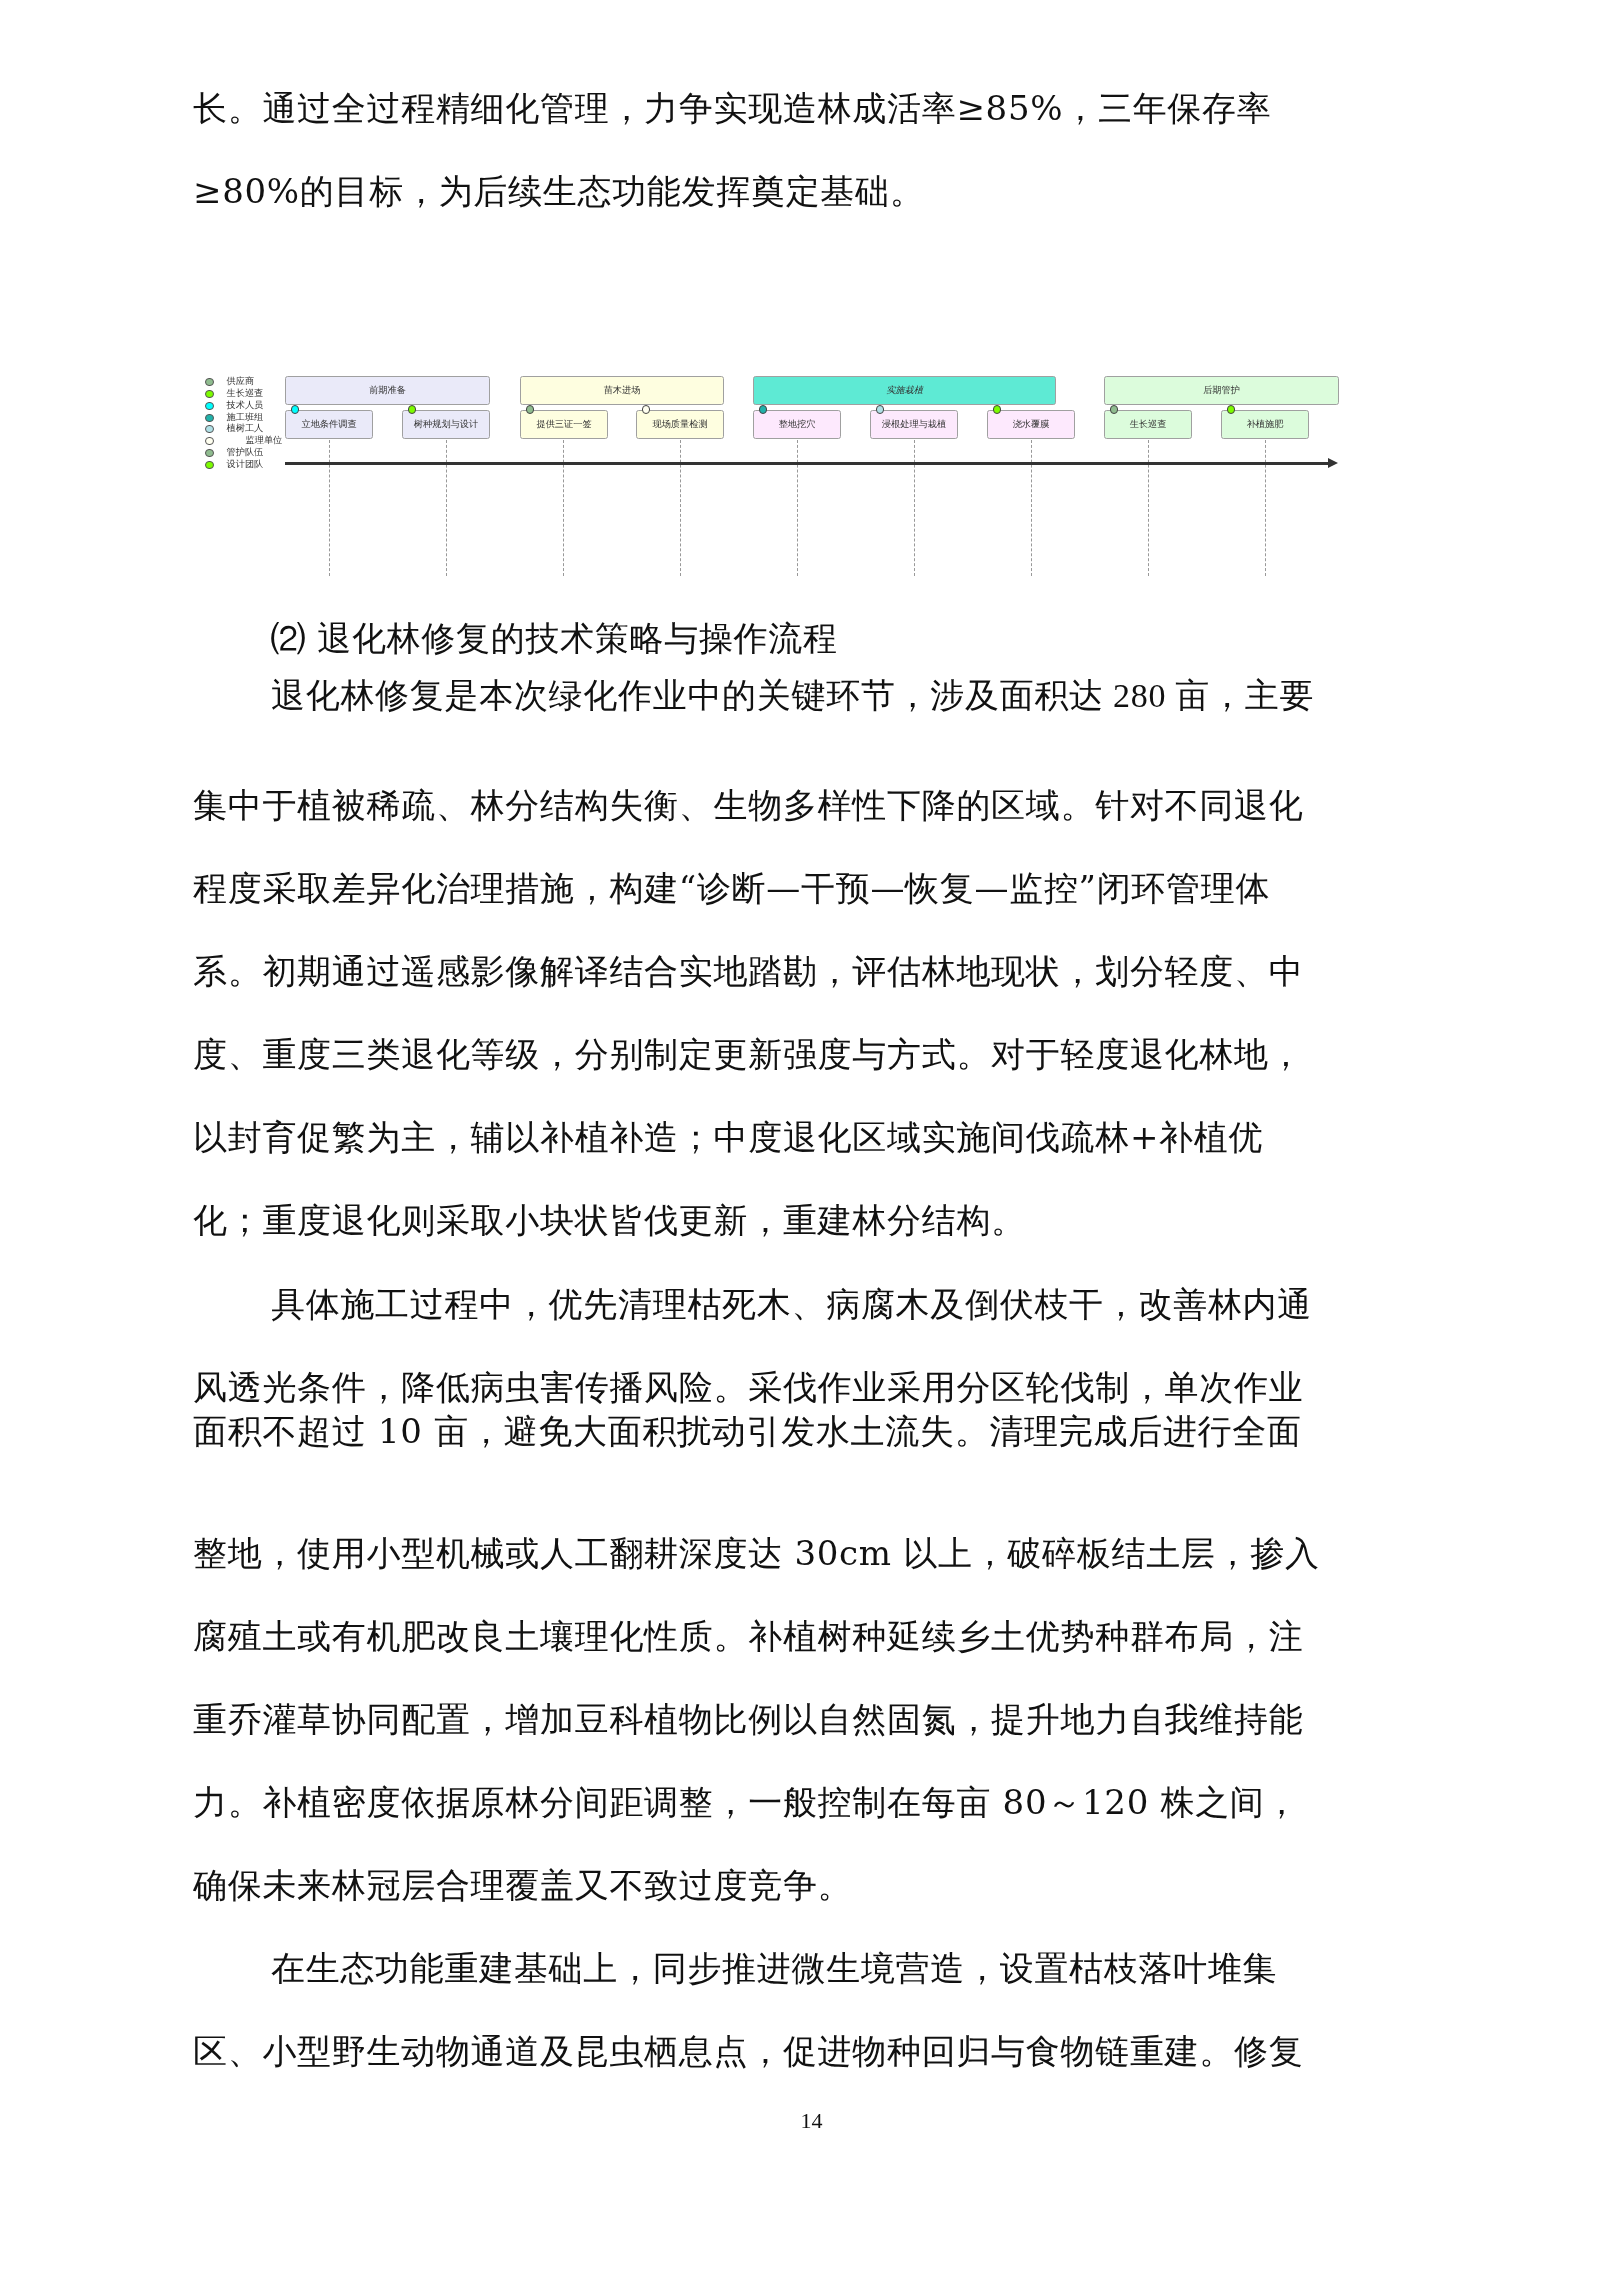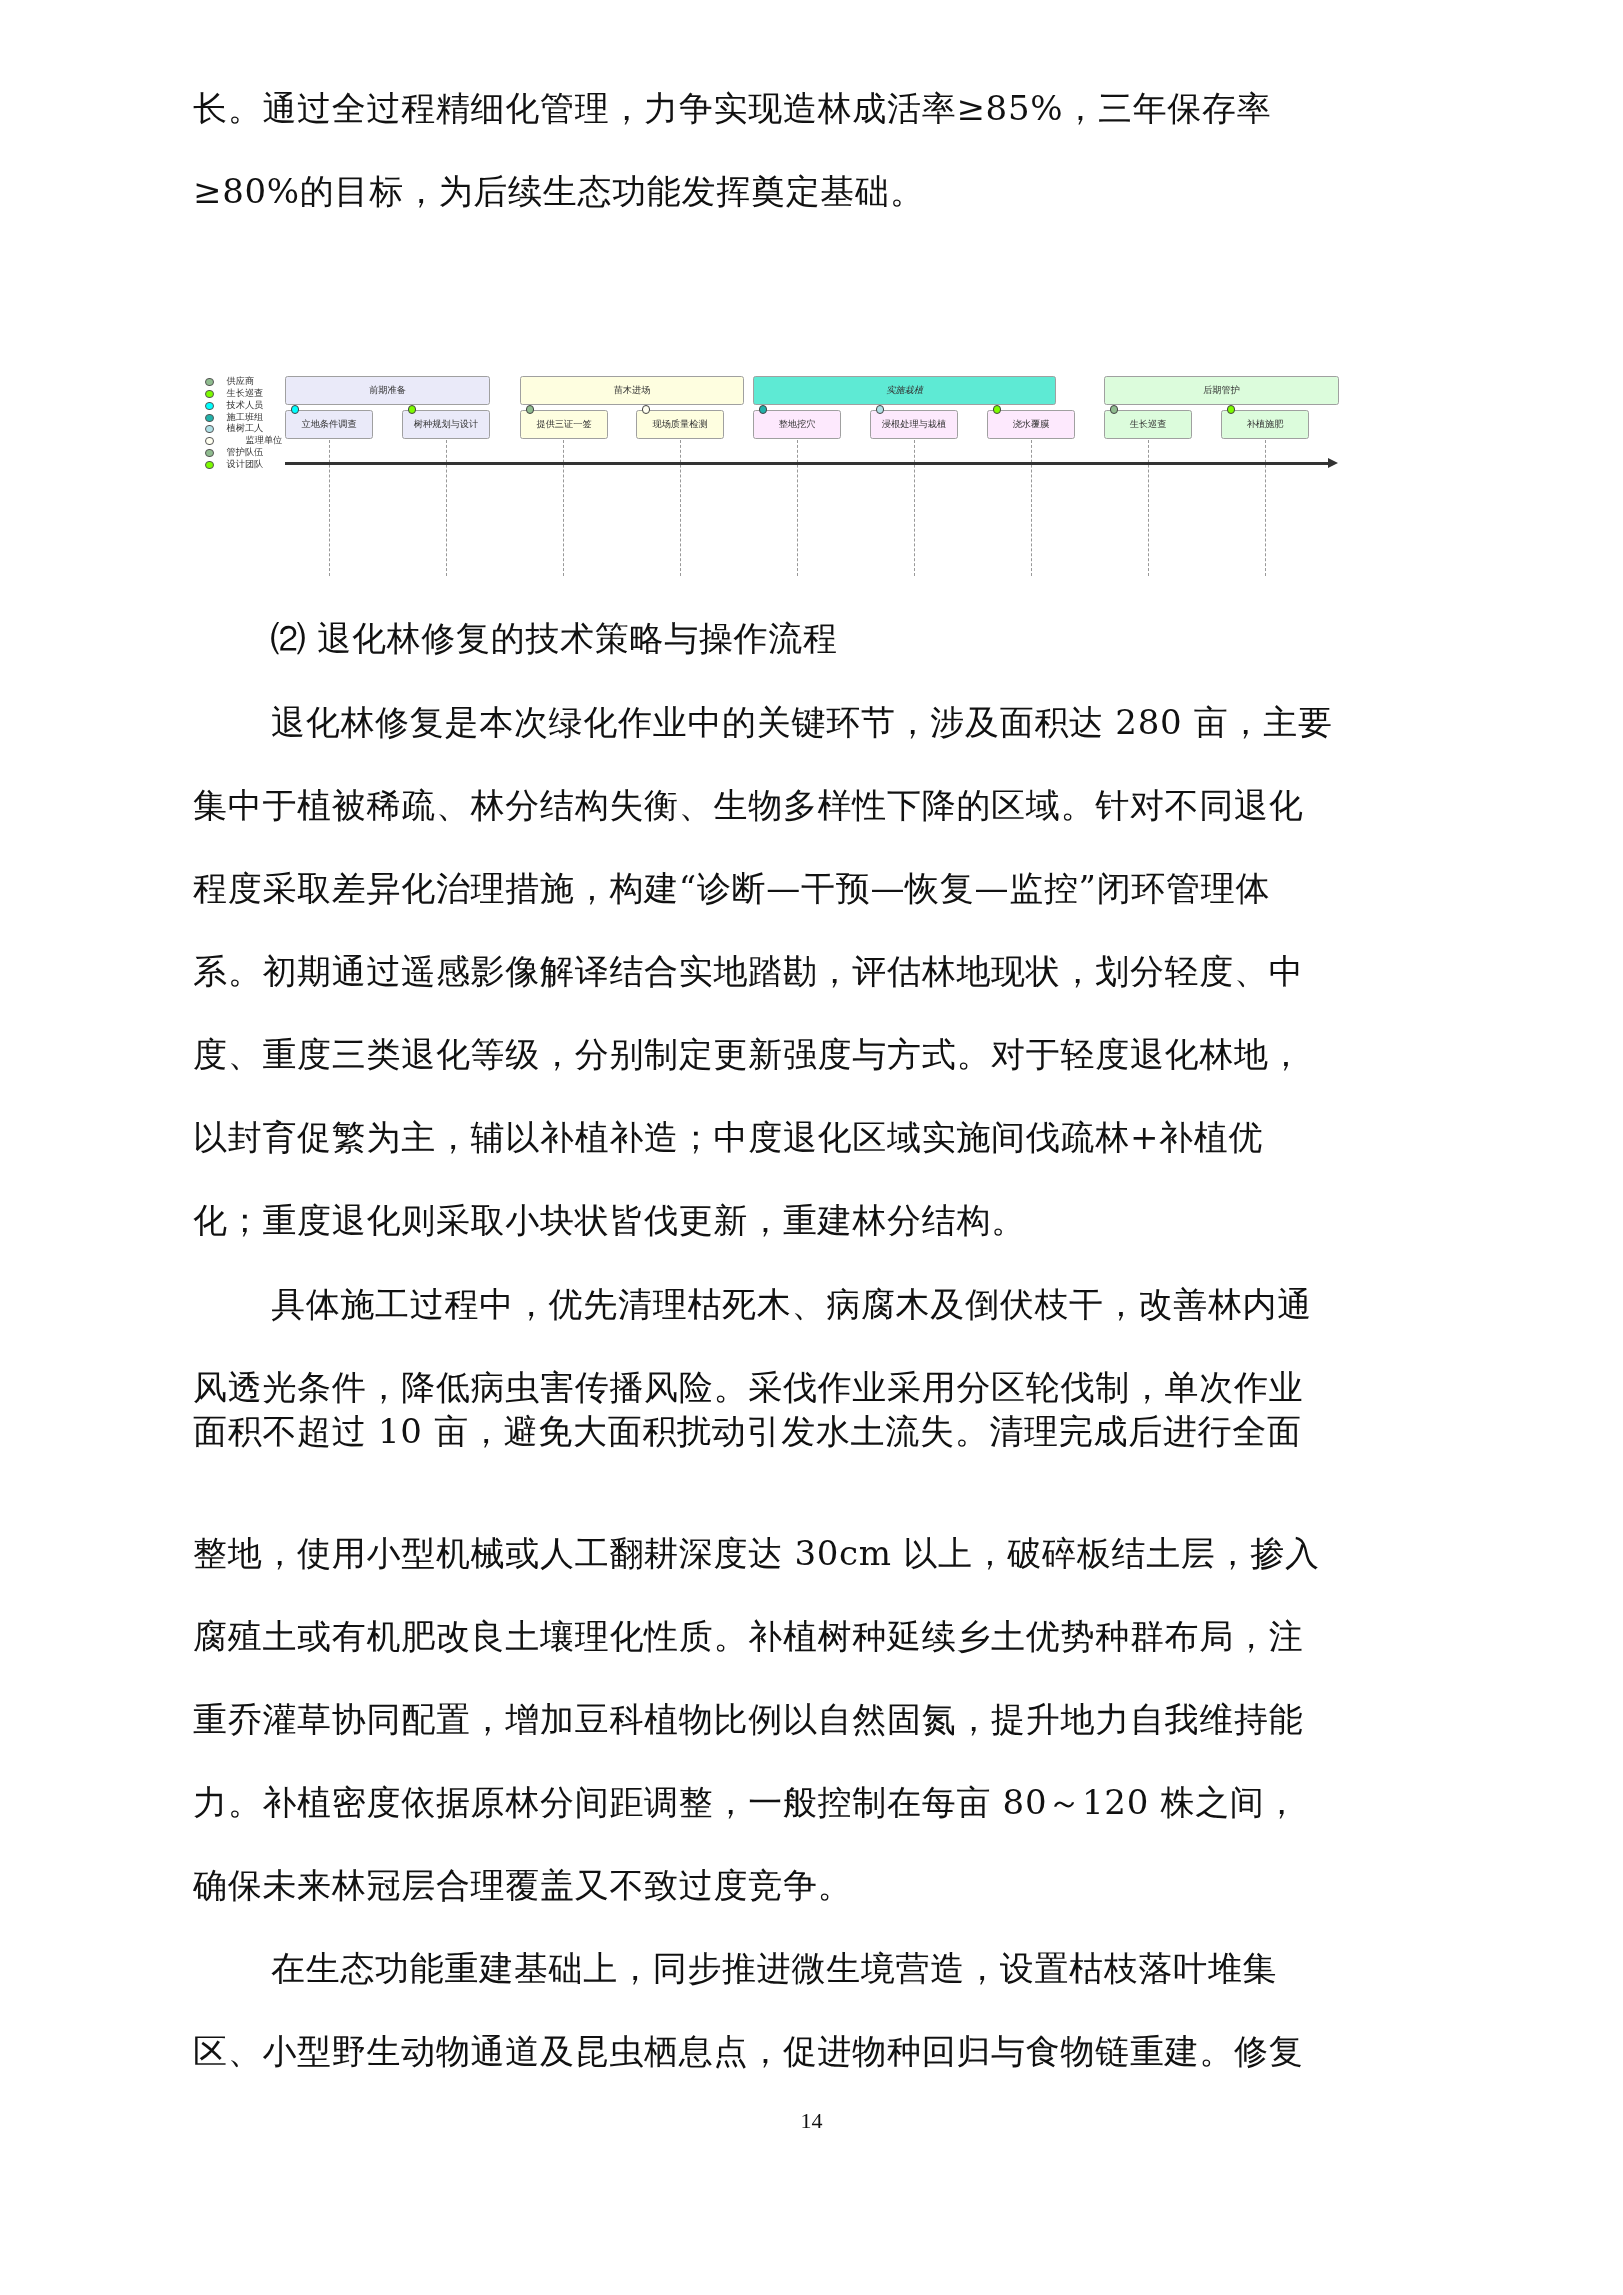--- a/index.html
+++ b/index.html
@@ -57,21 +57,21 @@
       <span class="legend-dot" style="background:#8fbc8f;"></span>
       <span class="legend-label">管护队伍</span>
     </div>
     <div class="legend-item" style="top:459px;">
       <span class="legend-dot" style="background:#7cfc00;"></span>
       <span class="legend-label">设计团队</span>
     </div>
   </div>
 
   <div class="phase" style="left:285px; width:205px; background:#eaeaf9;">前期准备</div>
-  <div class="phase" style="left:520px; width:224px; background:#fefee0;">苗木进场</div>
+  <div class="phase" style="left:520px; width:204px; background:#fefee0;">苗木进场</div>
   <div class="phase" style="left:753px; width:303px; background:#5eead4;font-style:italic;">实施栽植</div>
   <div class="phase" style="left:1104px; width:235px; background:#dcfcdc;">后期管护</div>
 
   <div class="task" style="left:285px; width:88px; background:#eaeaf9;">
     <span class="task-dot" style="background:#00ffff;"></span>
     <span>立地条件调查</span>
   </div>
   <div class="task" style="left:402px; width:88px; background:#eaeaf9;">
     <span class="task-dot" style="background:#7cfc00;"></span>
     <span>树种规划与设计</span>
@@ -115,21 +115,21 @@
   <div class="dash" style="left:1148px;"></div>
   <div class="dash" style="left:1265px;"></div>
 
   <div class="axis"></div>
   <div class="arrow"></div>
 </div>
 
 <div class="line indent" style="top:617px;">⑵ 退化林修复的技术策略与操作流程</div>
 
 <div>
-  <div class="line indent" style="top:701px;">退化林修复是本次绿化作业中的关键环节，涉及面积达 280 亩，主要</div>
+  <div class="line indent" style="top:675px;font-family:Liberation Serif, serif;">退化林修复是本次绿化作业中的关键环节，涉及面积达 280 亩，主要</div>
   <div class="line" style="top:784px;">集中于植被稀疏、林分结构失衡、生物多样性下降的区域。针对不同退化</div>
   <div class="line" style="top:867px;">程度采取差异化治理措施，构建“诊断—干预—恢复—监控”闭环管理体</div>
   <div class="line" style="top:950px;">系。初期通过遥感影像解译结合实地踏勘，评估林地现状，划分轻度、中</div>
   <div class="line" style="top:1033px;">度、重度三类退化等级，分别制定更新强度与方式。对于轻度退化林地，</div>
   <div class="line" style="top:1116px;">以封育促繁为主，辅以补植补造；中度退化区域实施间伐疏林+补植优</div>
   <div class="line" style="top:1199px;">化；重度退化则采取小块状皆伐更新，重建林分结构。</div>
 </div>
 
 <div>
   <div class="line indent" style="top:1283px;">具体施工过程中，优先清理枯死木、病腐木及倒伏枝干，改善林内通</div>

